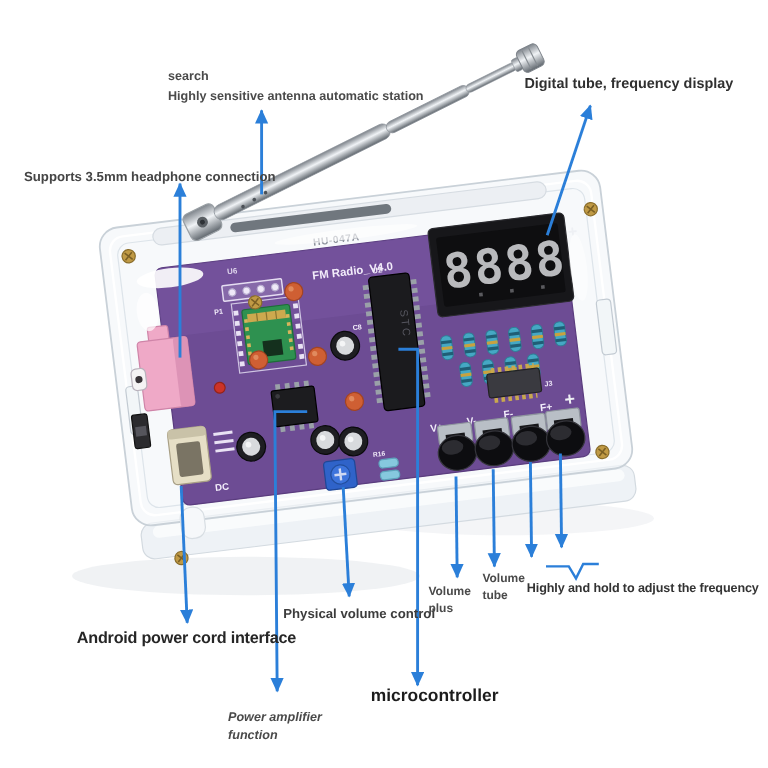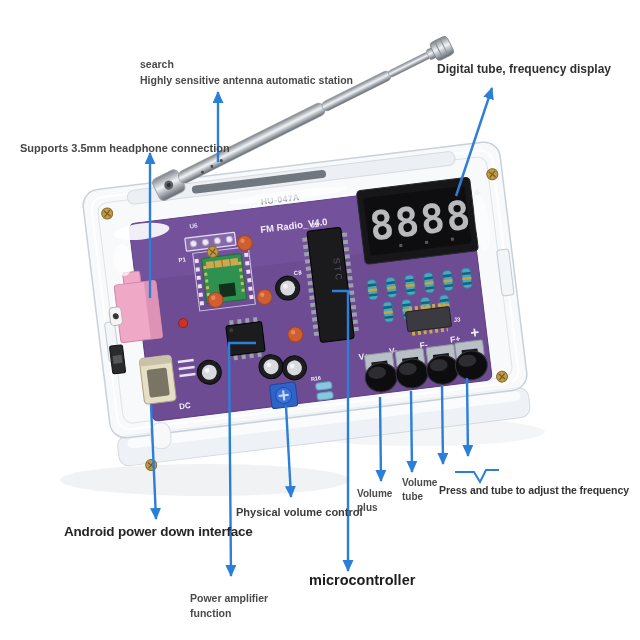--- a/index.html
+++ b/index.html
@@ -11,21 +11,21 @@
   .callout { position:absolute; color:#454545; font-weight:700; white-space:nowrap; }
   .callout .ln { display:block; }
   .c-antenna   { left:140px; top:56px;  font-size:10.5px; line-height:1.55; color:#4a4a4a; }
   .c-digital   { left:437px; top:62px;  font-size:12px;   color:#303030; }
   .c-headphone { left:20px;  top:126px; font-size:11px;   color:#454545;margin-top:16px; }
   .c-powercord { left:64px;  top:524px; font-size:13.5px; color:#262626; letter-spacing:-0.2px; }
   .c-volctl    { left:236px; top:506px; font-size:11px;   color:#3c3c3c; }
   .c-volplus   { left:357px; top:487px; font-size:10px;   line-height:1.35; color:#4a4a4a; }
   .c-voldown   { left:402px; top:476px; font-size:10px;   line-height:1.35; color:#4a4a4a; }
   .c-freqhold  { left:439px; top:484px; font-size:10.5px; color:#333333; letter-spacing:-0.1px; }
-  .c-poweramp  { left:190px; top:591px; font-size:10.5px; line-height:1.45; color:#4a4a4a; }
+  .c-poweramp  { left:190px; top:591px; font-size:10.5px; line-height:1.45; color:#4a4a4a;font-style:italic; }
   .c-mcu       { left:293px; top:572px; font-size:14.5px; color:#1c1c1c;margin-left:16px; }
   .arrow { stroke:#2b7fd9; stroke-width:2.4; fill:none; }
   .zig   { stroke:#2b7fd9; stroke-width:2;   fill:none; }
   text.silk  { font-family:"Liberation Sans", sans-serif; fill:#f2ecfa; font-weight:bold; }
   text.caseMark { font-family:"Liberation Sans", sans-serif; fill:#eef0f4; font-weight:bold; }
 </style>
 </head>
 <body>
 
 <div class="stage">
@@ -285,35 +285,35 @@
 
   <div class="callout c-antenna">
     <span class="ln">search</span>
     <span class="ln">Highly sensitive antenna automatic station</span>
   </div>
 
   <div class="callout c-digital">Digital tube, frequency display</div>
 
   <div class="callout c-headphone">Supports 3.5mm headphone connection</div>
 
-  <div class="callout c-powercord">Android power down interface</div>
+  <div class="callout c-powercord">Android power cord interface</div>
 
   <div class="callout c-volctl">Physical volume control</div>
 
   <div class="callout c-volplus">
     <span class="ln">Volume</span>
     <span class="ln">plus</span>
   </div>
 
   <div class="callout c-voldown">
     <span class="ln">Volume</span>
     <span class="ln">tube</span>
   </div>
 
-  <div class="callout c-freqhold">Press and tube to adjust the frequency</div>
+  <div class="callout c-freqhold">Highly and hold to adjust the frequency</div>
 
   <div class="callout c-poweramp">
     <span class="ln">Power amplifier</span>
     <span class="ln">function</span>
   </div>
 
   <div class="callout c-mcu">microcontroller</div>
 
 </div>
 

